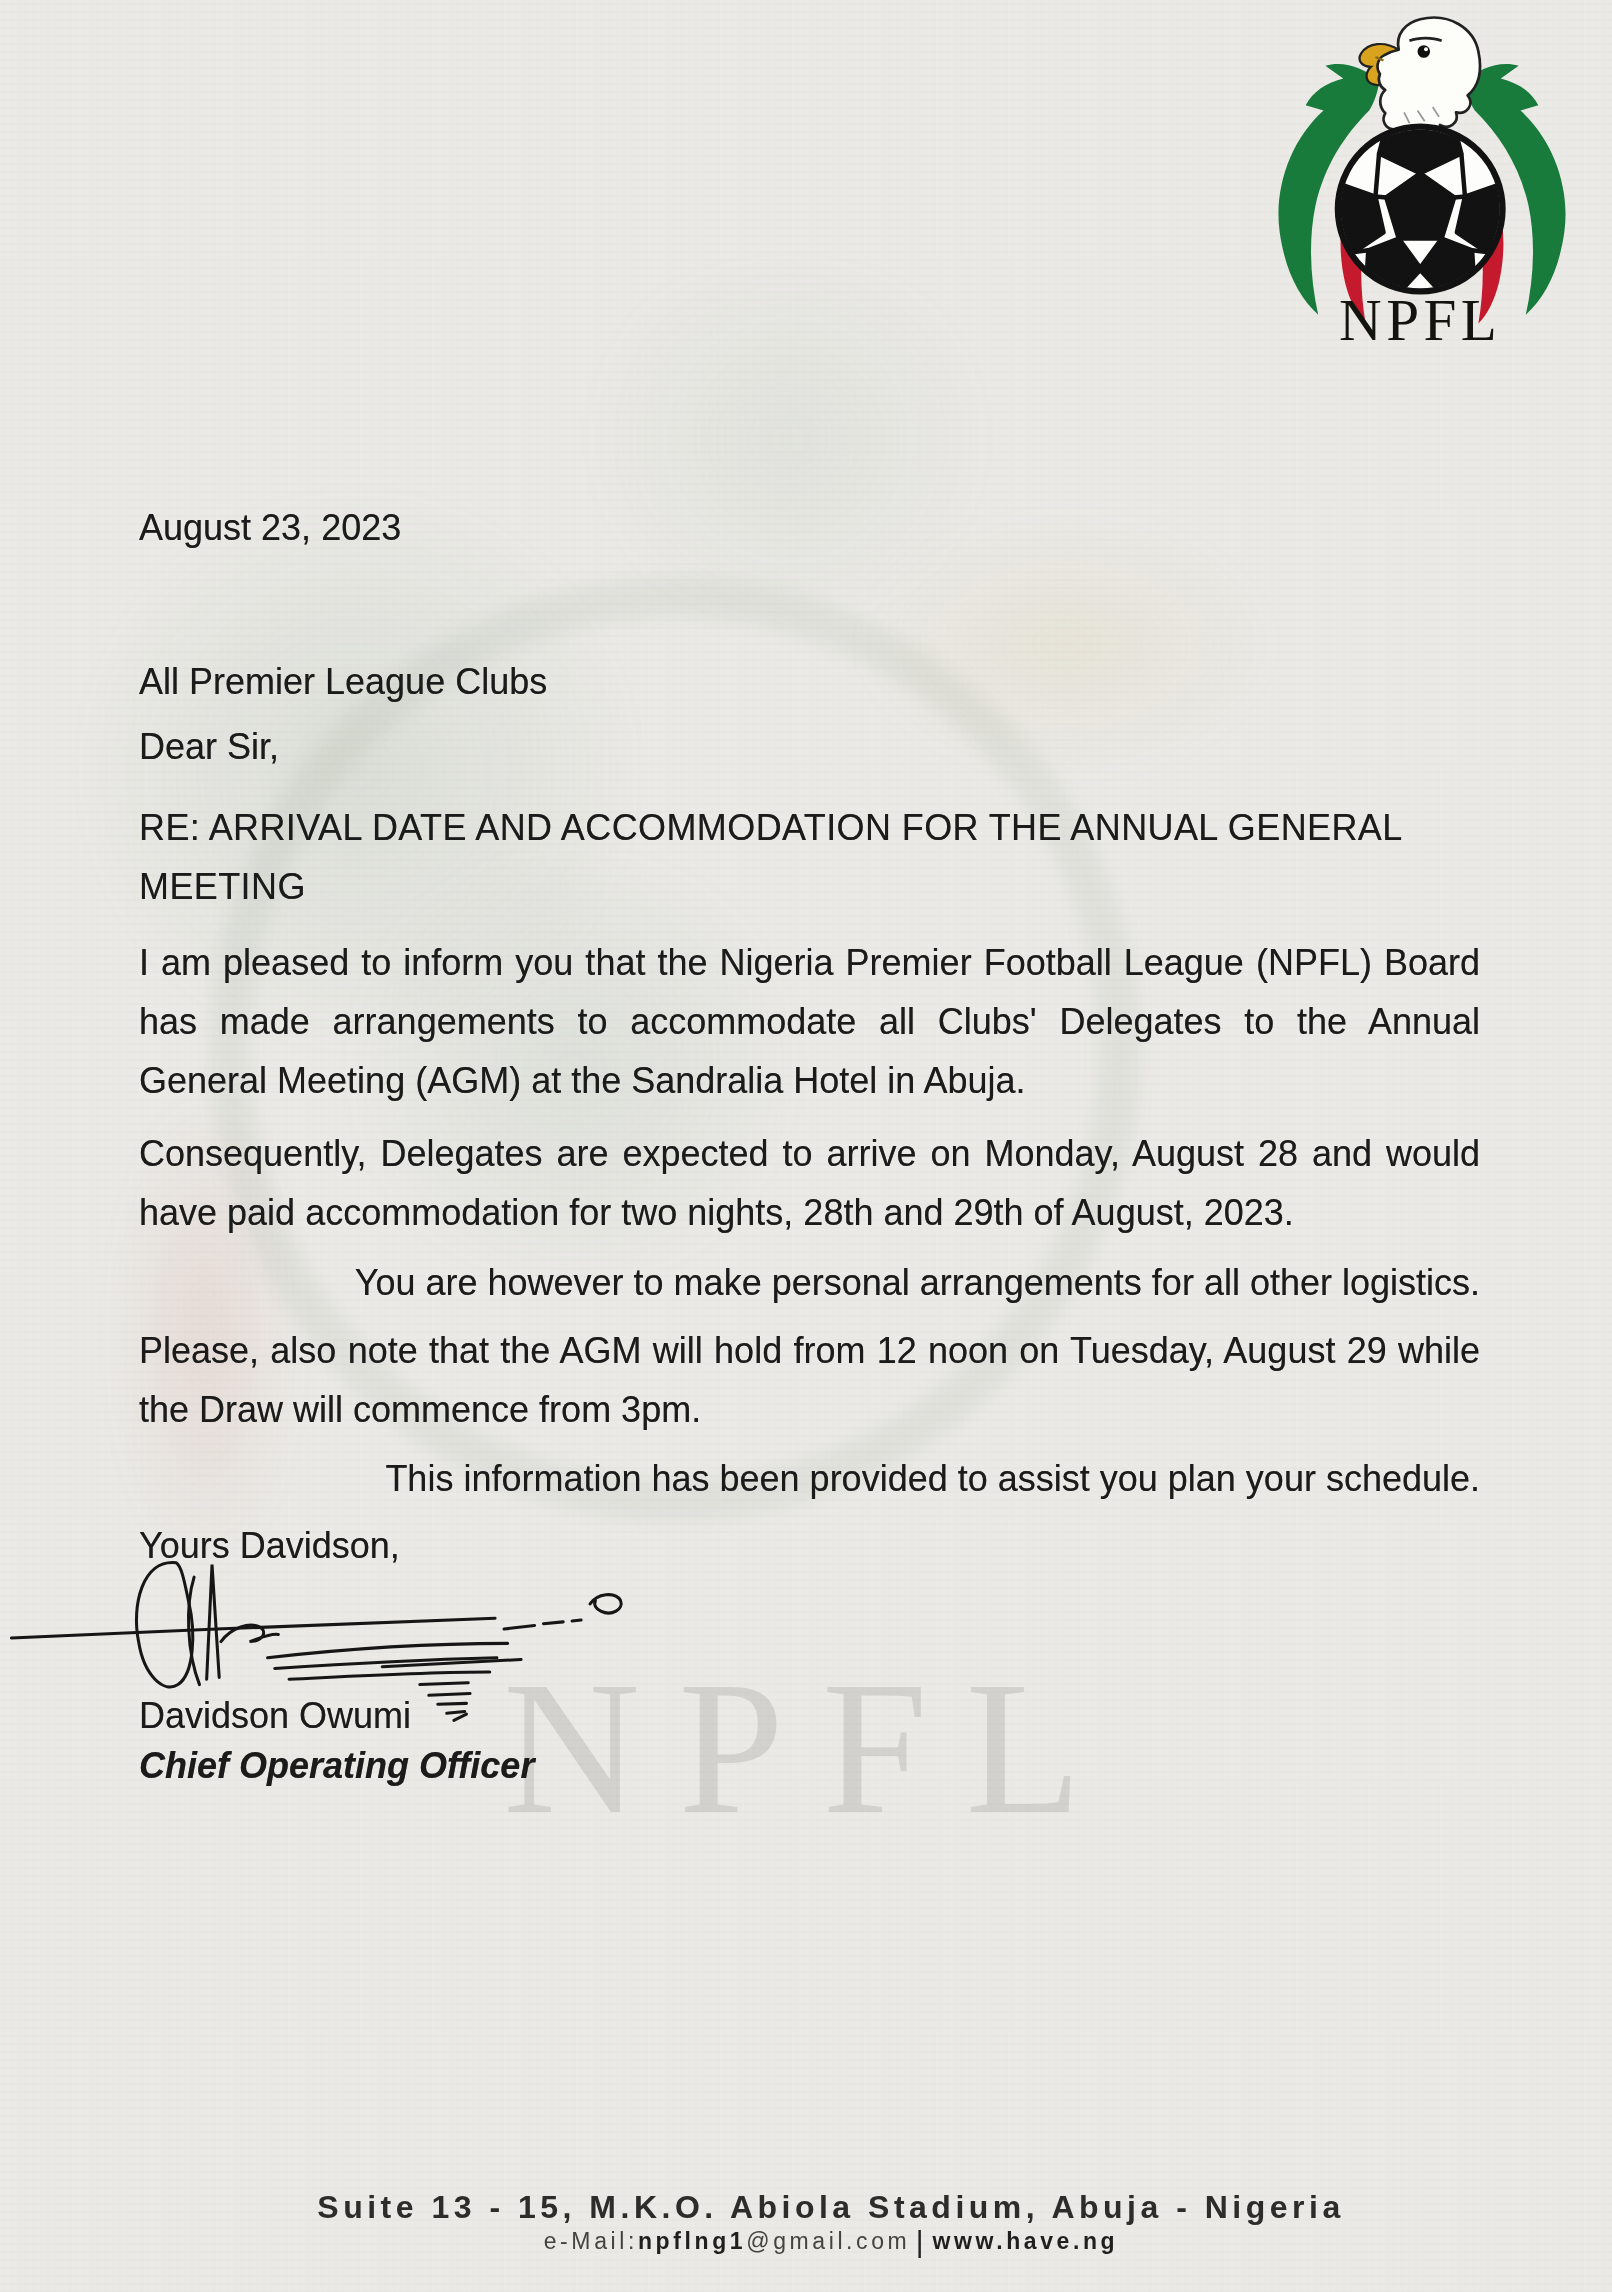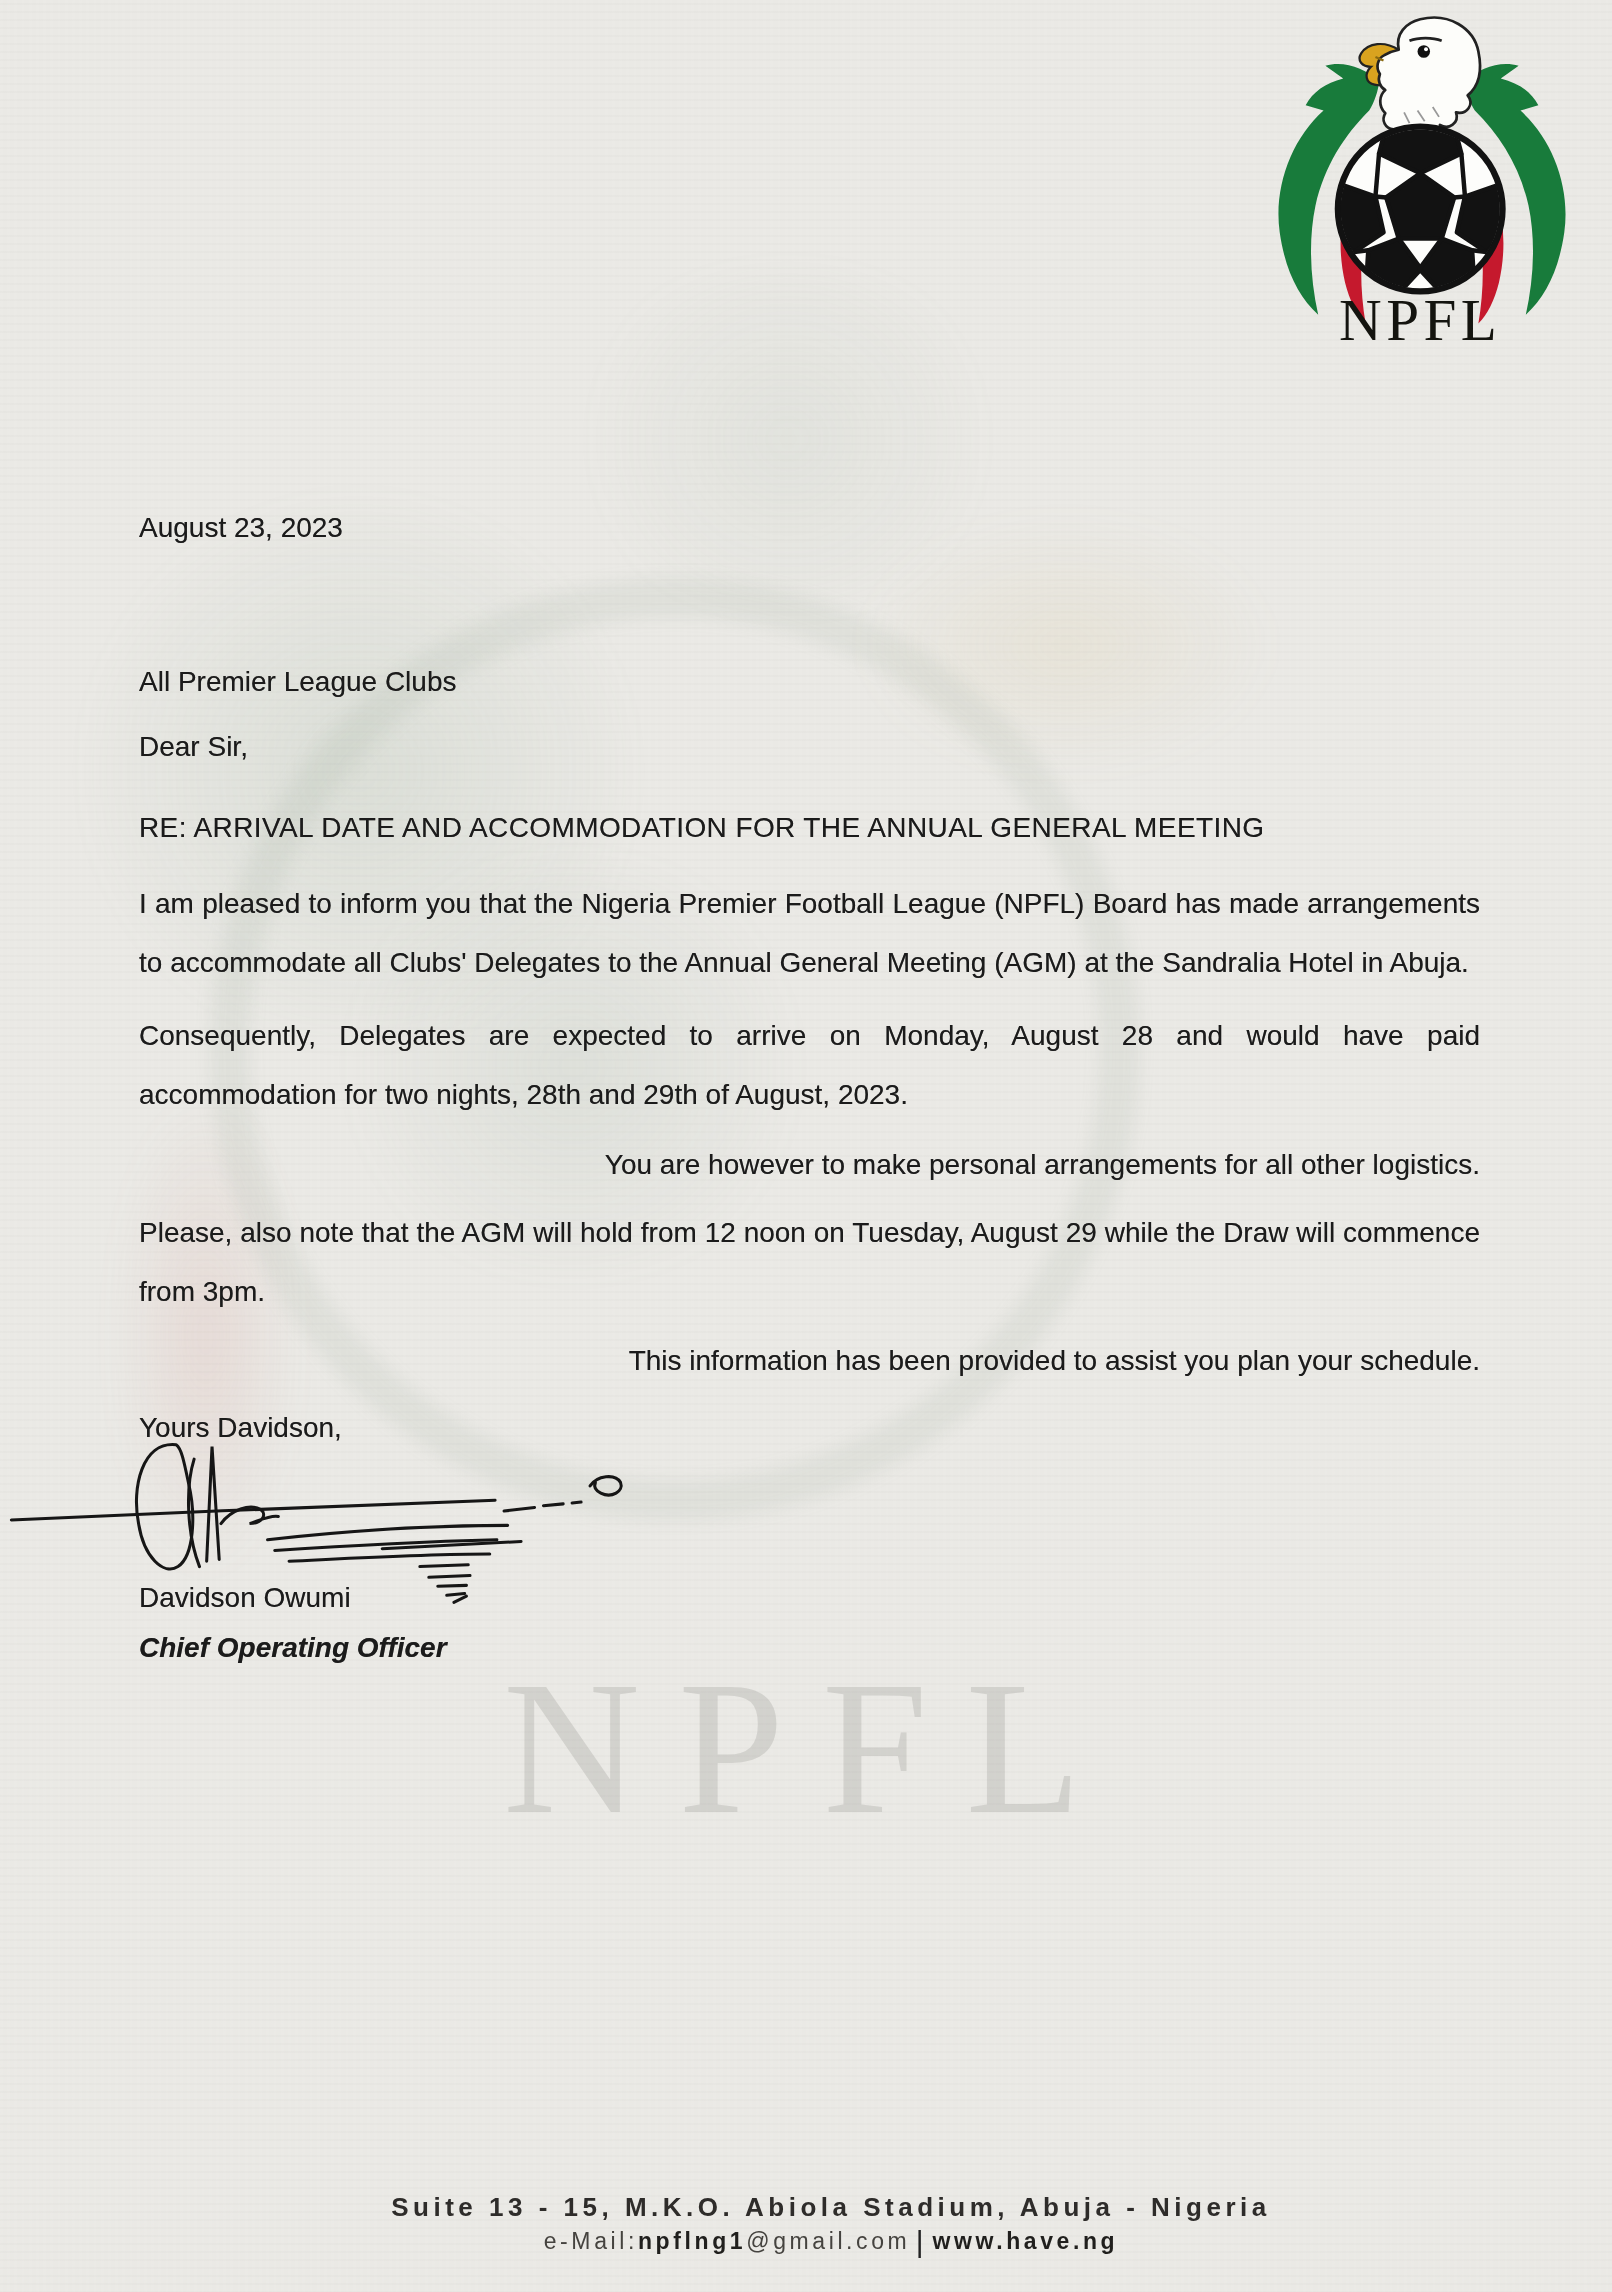--- a/index.html
+++ b/index.html
@@ -40,21 +40,21 @@
     font-size:190px;line-height:1;letter-spacing:38px;
     color:rgba(108,106,98,0.18);
     pointer-events:none;white-space:nowrap;
   }
   
   .logo{position:absolute;left:1234px;top:5.4px;width:376px;height:358px;}
   
   .content{
     position:absolute;left:139px;top:0;width:1341px;
     padding-top:498px;
-    font-size:28px;line-height:59px;
+    font-size:36px;line-height:59px;
     text-shadow:0 0 0.6px rgba(25,25,25,0.55);
   }
   .content p{margin:0;}
   .date{margin-bottom:95px !important;}
   .addr-1{font-weight:bold;margin-bottom:11.6px !important;}
   .addr-2{margin-bottom:6.3px !important;}
   .salutation{margin-bottom:21.5px !important;}
   .subject{font-weight:normal;letter-spacing:0.4px;margin-bottom:17px !important;}
   .para{text-align:justify;margin-bottom:14.3px !important;}
   .para.short{text-align:right;}
@@ -67,21 +67,21 @@
   .signature-svg{position:absolute;left:-133px;top:-22.4px;}
   .sig-name{font-weight:normal;line-height:50px;}
   .sig-title{font-weight:bold;font-style:italic;line-height:50px;}
   
   .footer{
     position:absolute;left:0;top:2190px;width:100%;
     padding-left:49px;box-sizing:border-box;
     text-align:center;color:#2e2c2a;
   }
   .footer .f1{
-    font-size:26px;font-weight:bold;letter-spacing:4.5px;line-height:34px;
+    font-size:32px;font-weight:bold;letter-spacing:4.5px;line-height:34px;
   }
   .footer .f2{
     font-size:23px;letter-spacing:3.6px;line-height:34px;color:#45433f;
   }
   .footer .fb{font-weight:bold;color:#201f1d;}
   .footer .fbar{font-size:30px;font-weight:400;color:#222;vertical-align:-2.7px;padding:0 5.4px;}
 </style>
 </head>
 <body>
 

